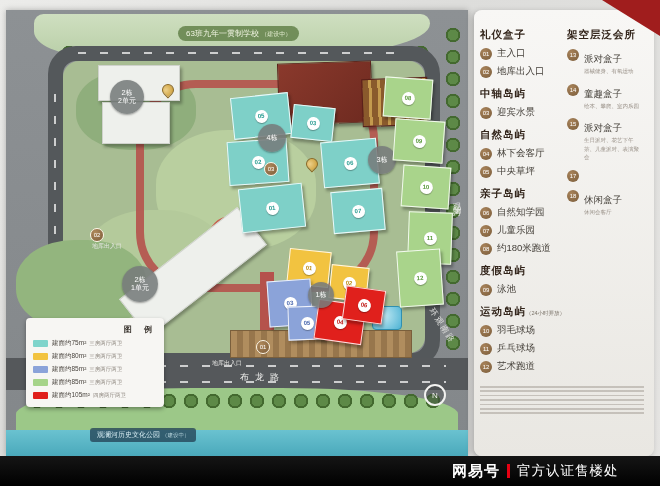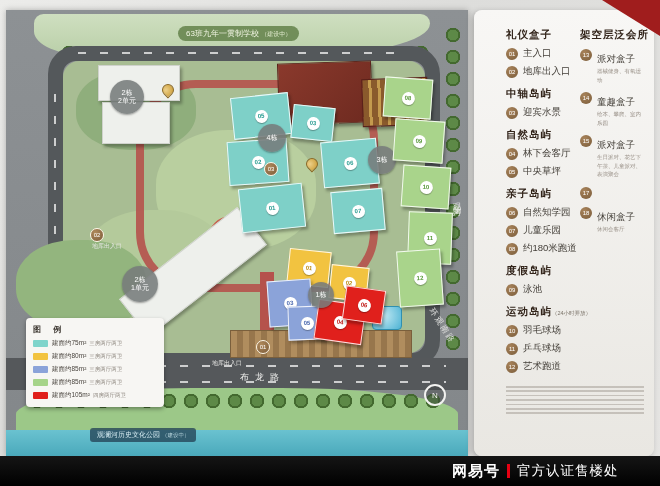--- a/index.html
+++ b/index.html
@@ -40,28 +40,28 @@
   .tiny-label{color:#e6e6e4;font-size:6px;white-space:nowrap;}
   .park{left:10px;top:378px;width:442px;height:46px;background:#9cc888;border-radius:40% 40% 0 0/26px 26px 0 0;}
   .park-pill{left:84px;top:418px;padding:2px 7px;background:rgba(36,66,86,.78);border-radius:3px;color:#d6ecf2;font-size:7px;white-space:nowrap;}
   .park-pill .note{font-size:5.5px;color:#a9c8d2;}
   .river{left:0;top:420px;width:462px;height:26px;background:linear-gradient(180deg,#6ac2d0,#4aa9bb);}
   .v-label{writing-mode:vertical-rl;color:#ececea;font-size:8px;letter-spacing:3px;}
   .diag-label{color:#e2e2e0;font-size:8px;letter-spacing:2px;transform:rotate(57deg);transform-origin:left top;white-space:nowrap;}
   .compass{left:418px;top:374px;width:18px;height:18px;border-radius:50%;border:2px solid #f2f2f0;color:#f2f2f0;font-size:8px;display:flex;align-items:center;justify-content:center;background:rgba(60,64,66,.4);}
   
   .maplegend{left:20px;top:308px;width:124px;background:#f7f6f3;border-radius:4px;box-shadow:0 2px 4px rgba(0,0,0,.35);padding:6px 7px 7px;}
-  .ml-title{font-size:8px;font-weight:bold;letter-spacing:5px;color:#3a342e;margin-bottom:0;}
+  .ml-title{font-size:8px;font-weight:bold;letter-spacing:5px;color:#3a342e;margin-bottom:0;text-align:right;}
   .ml-row{display:flex;align-items:center;margin-top:4px;}
   .sw{width:15px;height:7px;margin-right:4px;border-radius:1px;flex:none;}
   .sw-teal{background:#7fd4cb;} .sw-yellow{background:#f2c340;} .sw-blue{background:#8ba3d9;} .sw-green{background:#a6d489;} .sw-red{background:#e0201c;}
   .ml-area{font-size:6.5px;color:#4a453f;margin-right:3px;white-space:nowrap;}
   .ml-layout{font-size:5.5px;color:#8d867e;white-space:nowrap;}
   
-  .panel{position:absolute;left:474px;top:10px;width:180px;height:446px;background:linear-gradient(180deg,#f8f7f5,#e9e7e2);border-radius:8px;box-shadow:-2px 2px 6px rgba(0,0,0,.25);padding:18px 10px 8px 32px;box-sizing:border-box;}
+  .panel{position:absolute;left:474px;top:10px;width:180px;height:446px;background:linear-gradient(180deg,#f8f7f5,#e9e7e2);border-radius:8px;box-shadow:-2px 2px 6px rgba(0,0,0,.25);padding:18px 10px 8px 6px;box-sizing:border-box;}
   .panel-cols{display:flex;gap:10px;}
   .pcol{flex:1;min-width:0;}
   .sec{margin-bottom:9px;}
   .sec-h{font-size:10.5px;font-weight:bold;color:#32241a;letter-spacing:1px;margin-bottom:4px;white-space:nowrap;}
   .sec-suffix{font-size:5.5px;font-weight:normal;color:#7a7268;letter-spacing:0;}
   .item{display:flex;align-items:center;margin:5px 0;}
   .bnum{width:12px;height:12px;border-radius:50%;background:radial-gradient(circle at 35% 30%,#a8835a,#7a5c3a);color:#fff;font-size:6px;display:flex;align-items:center;justify-content:center;margin-right:5px;flex:none;}
   .ilabel{font-size:9.5px;color:#45403a;white-space:nowrap;}
   .bitem{display:flex;align-items:flex-start;margin:6px 0 7px;}
   .bitem .bnum{margin-top:1px;}

